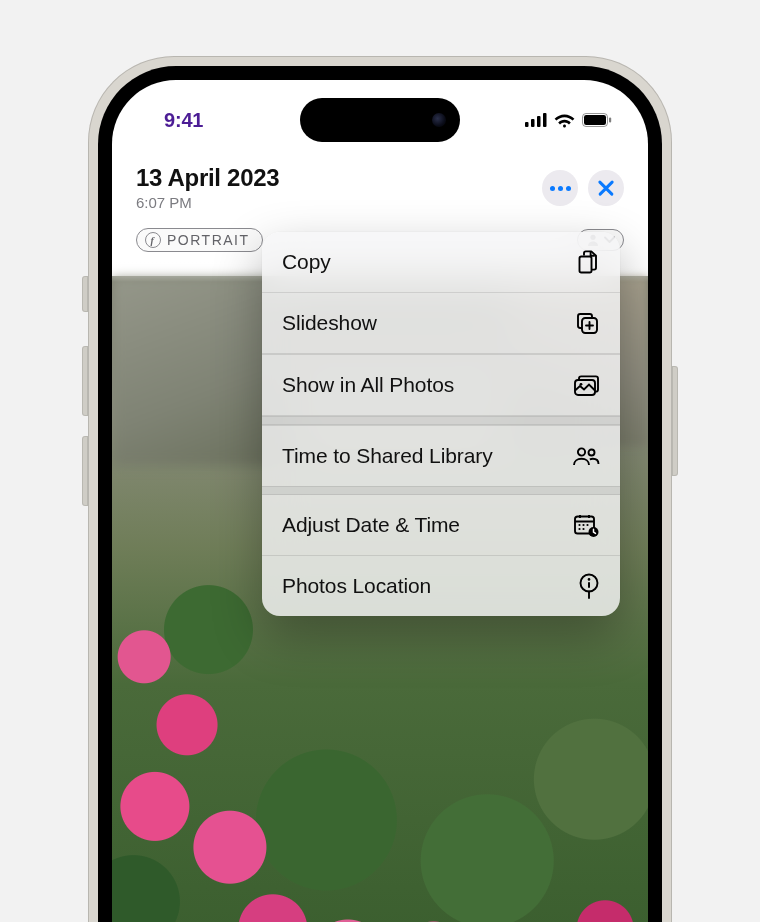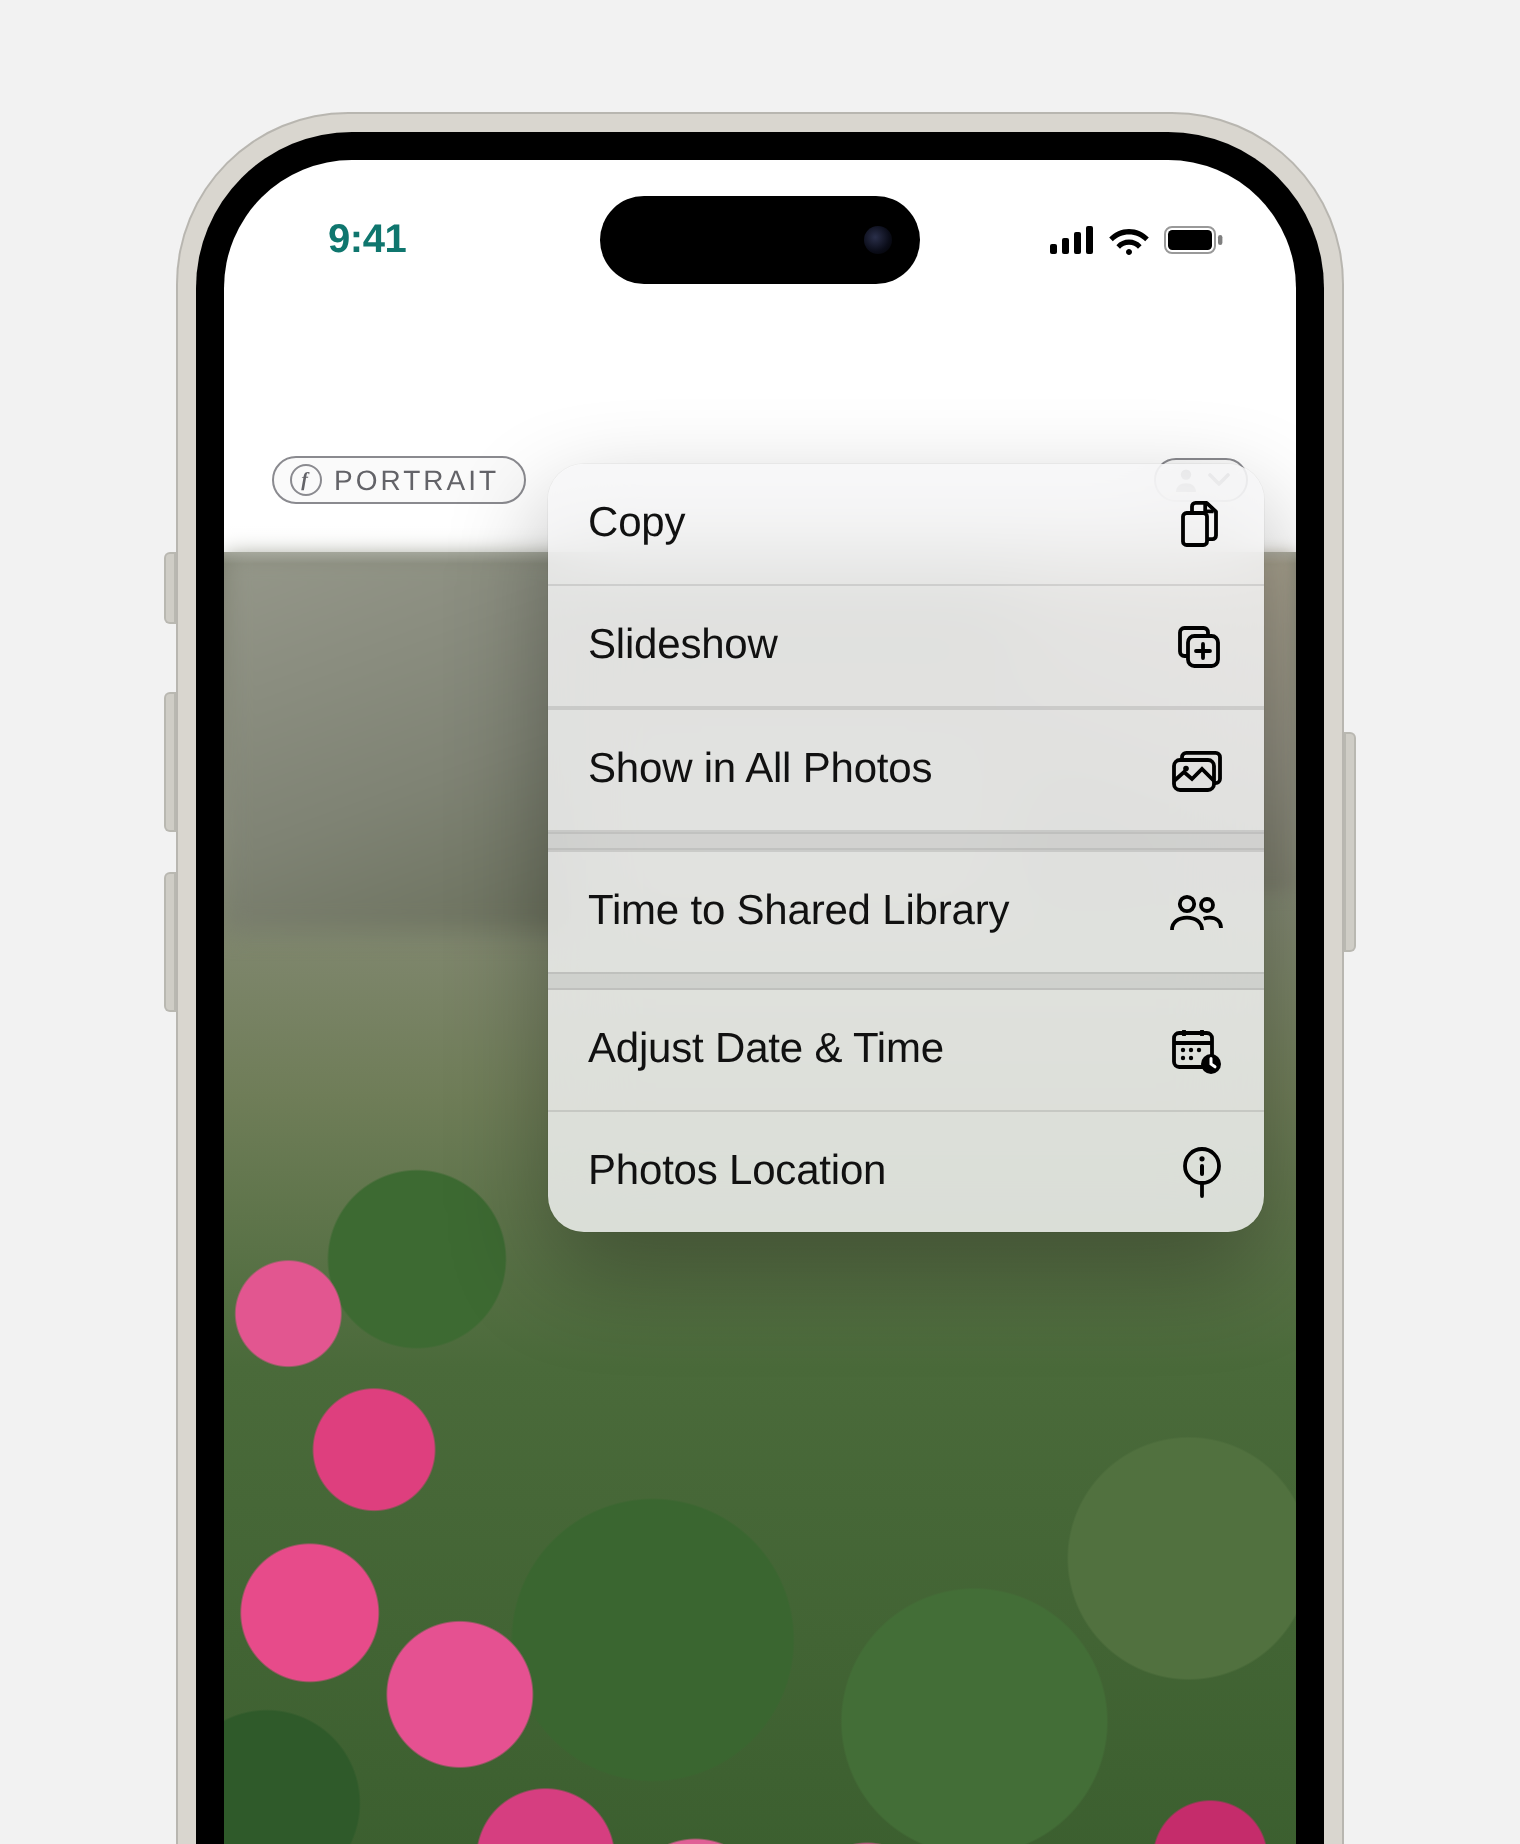--- a/index.html
+++ b/index.html
@@ -89,21 +89,21 @@
   
   .statusbar {
     position: absolute;
     top: 0; left: 0; right: 0;
     height: 72px;
     display: flex;
     align-items: center;
     justify-content: space-between;
     padding: 8px 36px 0 46px;
     z-index: 40;
-    color: #0f766e;
+    color: #4c1d95;
   }
   .sb-time { font-size: 20px; font-weight: 600; letter-spacing: -0.2px; margin-left:6px; }
   .sb-right { display: flex; align-items: center; gap: 7px; }
   .sb-right svg { display: block; }
 
   
   .header {
     position: absolute;
     top: 84px;
     left: 0; right: 0;
@@ -208,21 +208,20 @@
     top: 152px;
     left: 150px;
     width: 358px;
     border-radius: 18px;
     background: rgba(245,245,247,0.82);
     backdrop-filter: blur(20px);
     -webkit-backdrop-filter: blur(20px);
     box-shadow: 0 20px 50px rgba(0,0,0,0.30), 0 0 0 0.5px rgba(0,0,0,0.04);
     overflow: hidden;
     z-index: 60;
-    margin-left: 12px;
   }
   .menu-item {
     display: flex;
     align-items: center;
     justify-content: space-between;
     padding: 0 20px;
     min-height: 60px;
     font-size: 21px;
     color: #111;
     letter-spacing: -0.1px;
@@ -269,20 +268,38 @@
           <span>
             <svg width="30" height="14" viewBox="0 0 30 14">
                 <rect x="0.5" y="0.5" width="25" height="13" rx="3.5" fill="none" stroke="#000" stroke-opacity="0.4"></rect>
                 <rect x="2" y="2" width="22" height="10" rx="2.2" fill="#000"></rect>
                 <rect x="27" y="4.5" width="2.2" height="5" rx="1.1" fill="#000" fill-opacity="0.5"></rect>
               </svg>
           </span>
         </div>
       </div>
 
+      <div class="header">
+        <div class="header-left">
+          <div class="date">13 April 2023</div>
+          <div class="time">6:07 PM</div>
+        </div>
+        <div class="header-right">
+          <div class="circ-btn">
+            <span class="dots">
+                <span></span>
+                <span></span>
+                <span></span>
+              </span>
+          </div>
+          <div class="circ-btn">
+            <span class="xicon"></span>
+          </div>
+        </div>
+      </div>
 
       <div class="badge-row">
         <div class="portrait-badge">
           <span class="f">f</span>
           <span>PORTRAIT</span>
         </div>
         <div class="people-badge">
           <span>
             <svg width="14" height="14" viewBox="0 0 14 14">
                 <g fill="#636368">

